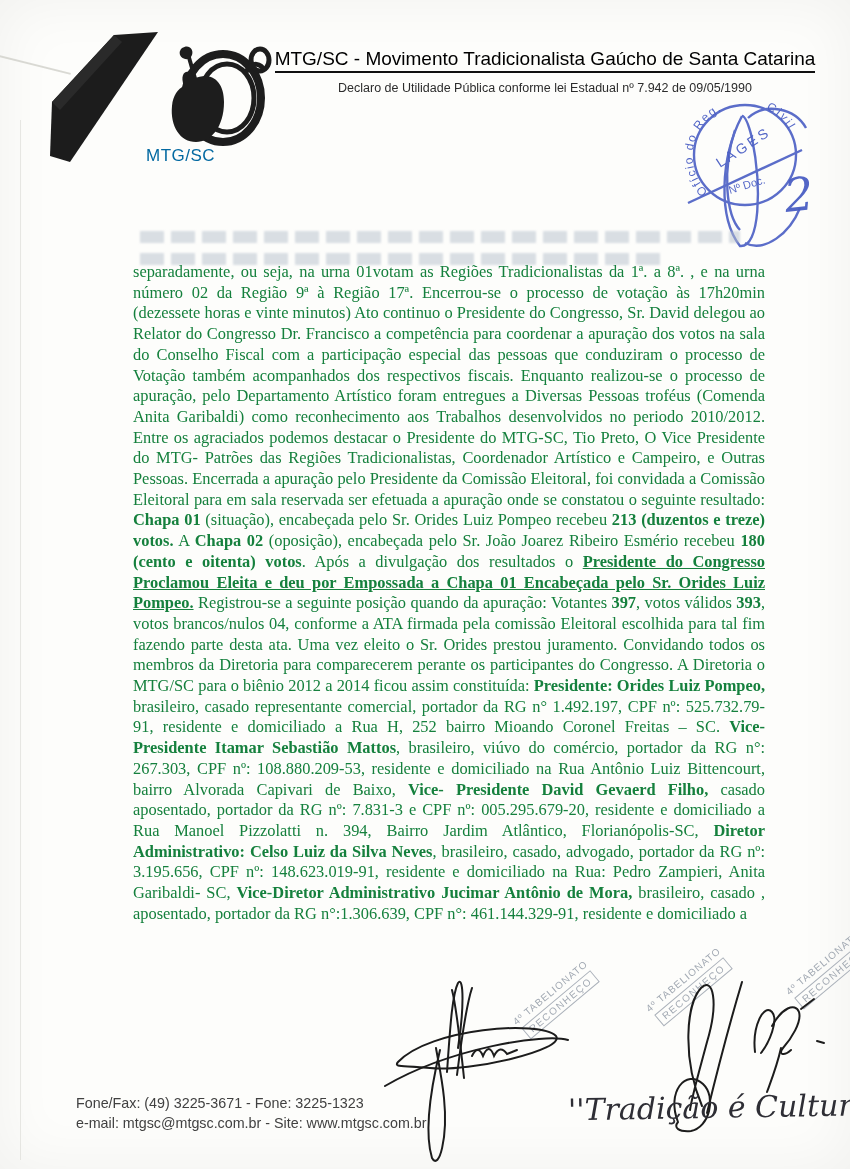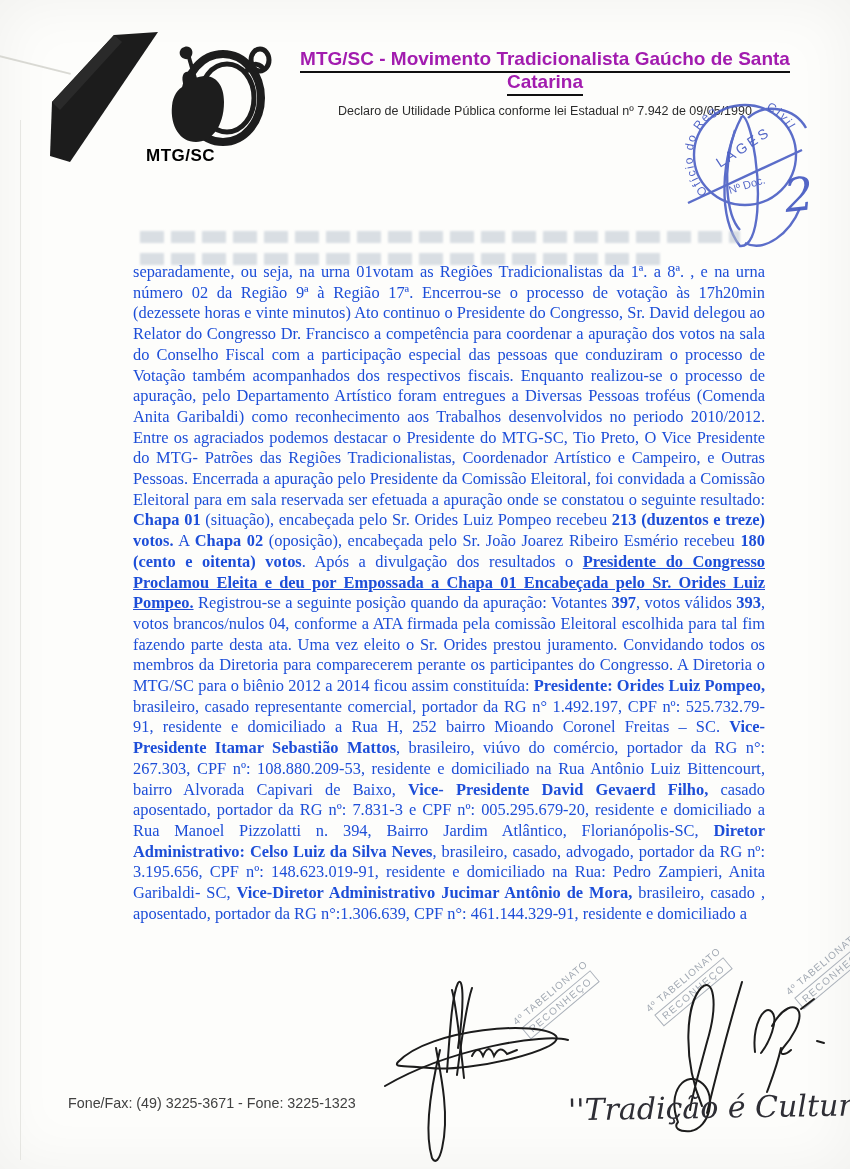--- a/index.html
+++ b/index.html
@@ -10,44 +10,44 @@
     box-shadow:inset 0 0 60px rgba(0,0,0,0.05);
   }
   
   .edge-line{position:absolute;left:20px;top:120px;width:1px;height:1040px;background:#d9d9d3;opacity:.6;}
   .corner-shade{position:absolute;left:-18px;top:62px;width:90px;height:2px;background:#cfcfc9;transform:rotate(14deg);opacity:.8;}
   .ghost{position:absolute;height:12px;filter:blur(1.3px);opacity:.5;
     background:repeating-linear-gradient(90deg,#b6c0cc 0 24px,transparent 24px 31px);}
   .ghost1{left:140px;top:231px;width:600px;}
   .ghost2{left:140px;top:253px;width:520px;}
   
-  .logo-label{position:absolute;left:146px;top:146px;font-weight:bold;font-size:17px;letter-spacing:.5px;color:#000000;}
+  .logo-label{position:absolute;left:146px;top:146px;font-weight:normal;font-size:17px;letter-spacing:.5px;color:#0369a1;}
   .head{position:absolute;left:262px;top:48px;width:566px;text-align:center;}
-  .head .title{display:inline;font-size:19px;font-weight:bold;color:#a21caf;
+  .head .title{display:inline;font-size:19px;font-weight:normal;color:#000000;
     border-bottom:2.5px solid #101010;padding-bottom:2px;line-height:1.2;}
   .head .sub{margin-top:9px;font-size:12.5px;color:#2c2c2c;line-height:1.3;}
   .head .sub2{font-size:12.5px;color:#2c2c2c;line-height:1.3;}
   
   .bodytext{
     position:absolute;left:133px;top:262px;width:632px;
     font-family:"Liberation Serif",serif;font-size:16.4px;line-height:20.7px;
-    text-align:justify;color:#1d4ed8;
+    text-align:justify;color:#15803d;
   }
   .bodytext .b{font-weight:bold;}
   .bodytext .u{text-decoration:underline;}
   
   .notary{
     position:absolute;width:122px;transform:rotate(-40deg);
     color:#98a0ab;text-align:center;opacity:.9;
   }
   .notary .nt1{font-size:10px;letter-spacing:1px;white-space:nowrap;}
   .notary .nt2{display:inline-block;font-size:10px;letter-spacing:1.5px;border:1px solid #a3aab4;
     padding:1px 5px;margin-top:2px;white-space:nowrap;}
   
-  .footer{position:absolute;left:68px;top:1094px;font-size:14.3px;line-height:19.5px;color:#414141;}
+  .footer{position:absolute;left:76px;top:1094px;font-size:14.3px;line-height:19.5px;color:#414141;}
   .motto{
     position:absolute;left:568px;top:1090px;width:275px;
     font-family:"DejaVu Serif","Liberation Serif",serif;font-style:italic;
     font-size:30px;color:#2e2e35;transform:rotate(-1deg);white-space:nowrap;
   }
   svg{position:absolute;}
   .overlay{left:0;top:0;pointer-events:none;}
 </style>
 </head>
 <body>
@@ -142,17 +142,18 @@
         <path d="M772,1026 C782,1008 795,1002 799,1012 C802,1022 791,1039 783,1048 C778,1054 783,1057 791,1050"></path>
         <path d="M801,1009 L814,999"></path>
         <path d="M781,1048 C777,1066 771,1081 767,1092"></path>
         <path d="M817,1041 l7,2"></path>
       </g>
     </g>
   </svg>
 
   <div class="footer">
     <div>Fone/Fax: (49) 3225-3671 - Fone: 3225-1323</div>
+    <div>e-mail: mtgsc@mtgsc.com.br - Site: www.mtgsc.com.br</div>
   </div>
 
   <div class="motto">''Tradição é Cultura''</div>
 
 </div>
 
 </body></html>

